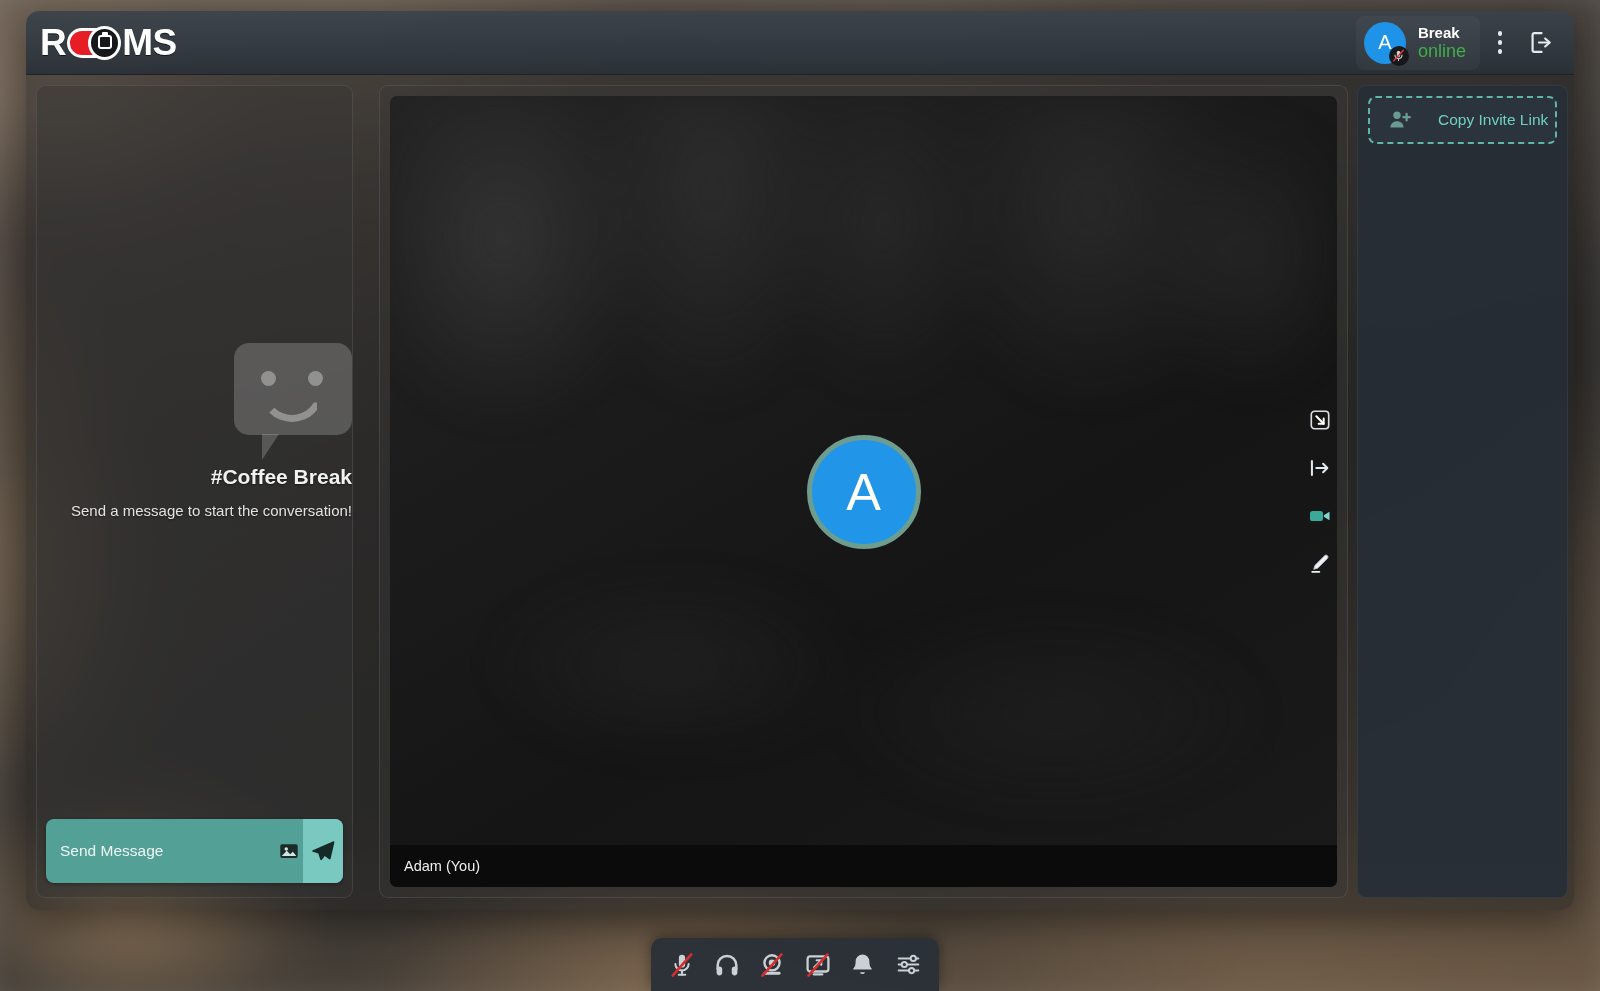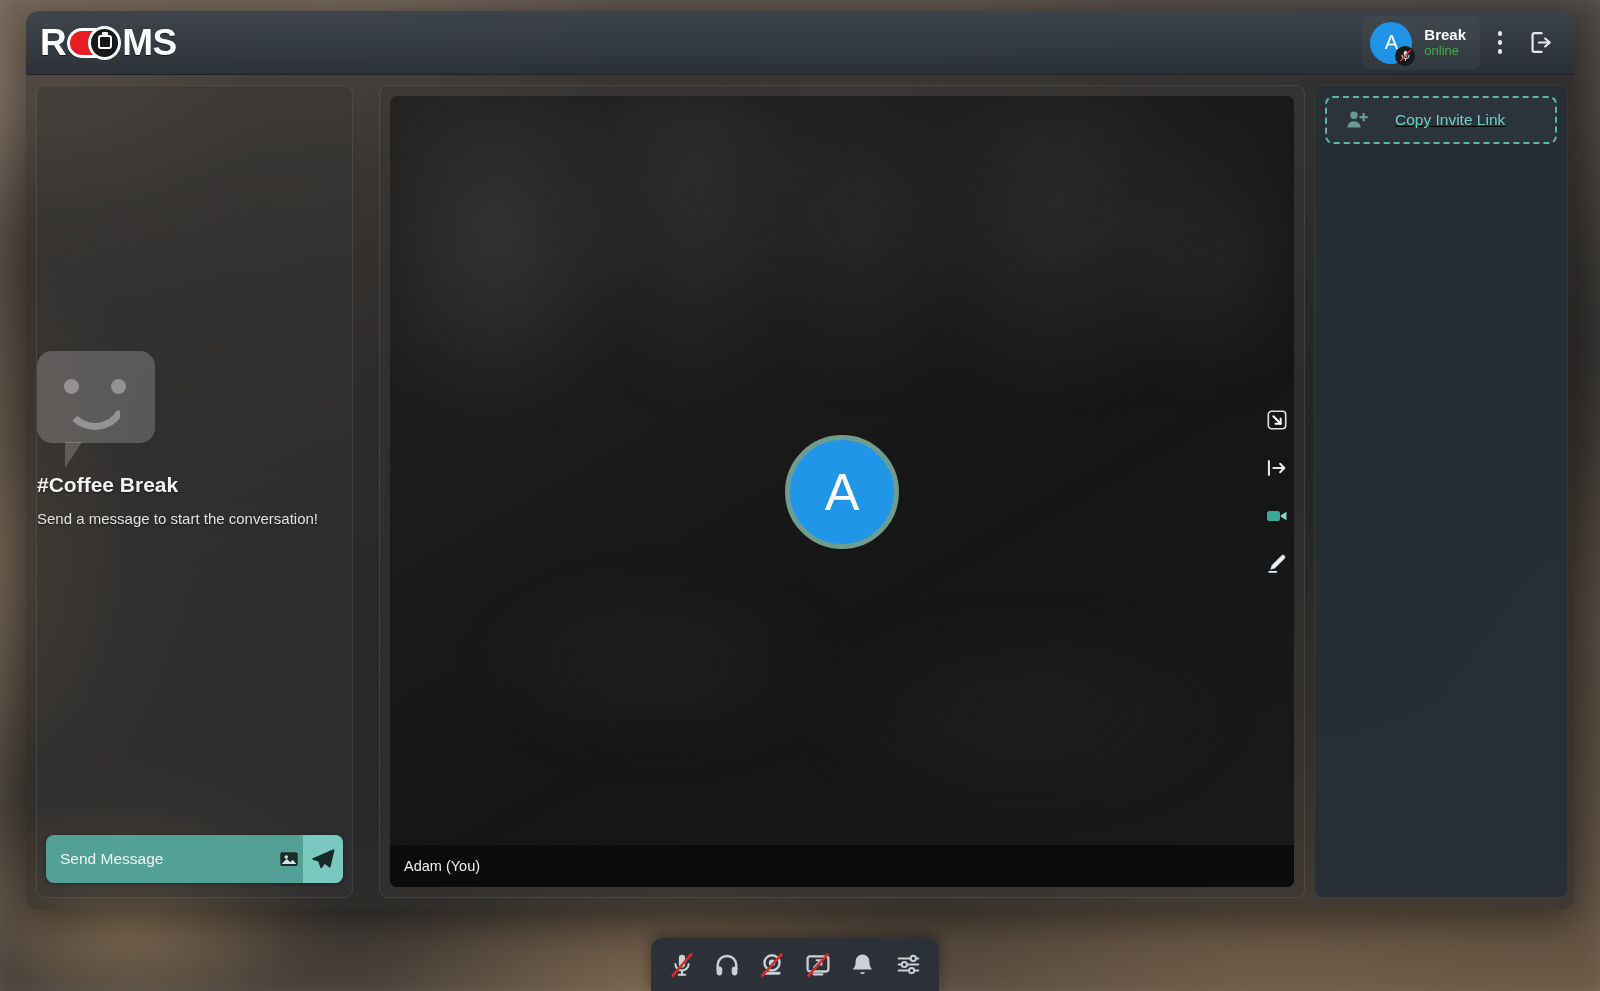--- a/index.html
+++ b/index.html
@@ -148,21 +148,21 @@
     right: -3px; bottom: -2px;
     width: 20px; height: 20px;
     border-radius: 50%;
     background: #16181b;
     display: flex;
     align-items: center;
     justify-content: center;
   }
   #user-meta { display: flex; flex-direction: column; line-height: 1.15; }
   #user-name { color: #ffffff; font-size: 15px; font-weight: 700; }
-  #user-status { color: #3fae4a; font-size: 13px; font-weight: 400; }
+  #user-status { color: #3fae4a; font-size: 18px; font-weight: 400; }
 
   .hdr-icon-btn {
     width: 40px; height: 44px;
     display: flex; align-items: center; justify-content: center;
     border-radius: 6px;
   }
   .kebab-dot {
     width: 4.5px; height: 4.5px;
     border-radius: 50%;
     background: #e6eaee;
@@ -190,21 +190,21 @@
     background: rgba(52,52,52,0.42);
     border: 1px solid rgba(255,255,255,0.085);
     display: flex;
     flex-direction: column;
     overflow: hidden;
   }
   #chat-empty {
     flex: 1;
     display: flex;
     flex-direction: column;
-    align-items: flex-start;
+    align-items: flex-end;
     justify-content: center;
     padding-bottom: 44px;
   }
   #chat-bubble-icon {
     position: relative;
     width: 118px; height: 92px;
     background: rgba(255,255,255,0.20);
     border-radius: 15px;
     margin-bottom: 30px;
   }
@@ -246,21 +246,21 @@
   #chat-empty-sub {
     color: #e2e2e2;
     font-size: 15px;
     font-weight: 400;
     text-shadow: 0 1px 2px rgba(0,0,0,0.5);
   }
 
   
   #chat-composer {
     margin: 0 9px 14px 9px;
-    height: 48px;
+    height: 64px;
     display: flex;
     align-items: stretch;
     border-radius: 8px;
     overflow: hidden;
     background: #52a096;
     box-shadow: 0 1px 4px rgba(0,0,0,0.35);
   }
   #message-input {
     flex: 1;
     border: none;
@@ -362,26 +362,25 @@
   .stage-ctrl-btn {
     width: 30px; height: 30px;
     display: flex;
     align-items: center;
     justify-content: center;
     border-radius: 5px;
   }
 
   
   #right-sidebar {
-    width: 254px;
+    width: 211px;
     border-radius: 9px;
     background: rgba(38,46,55,0.88);
     border: 1px solid rgba(255,255,255,0.06);
     padding: 10px;
-    text-decoration: underline;
   }
   #copy-invite-btn {
     height: 48px;
     border: 2px dashed #5fb5a8;
     border-radius: 8px;
     background: rgba(48,58,66,0.55);
     display: flex;
     align-items: center;
     justify-content: flex-start;
     gap: 26px;

